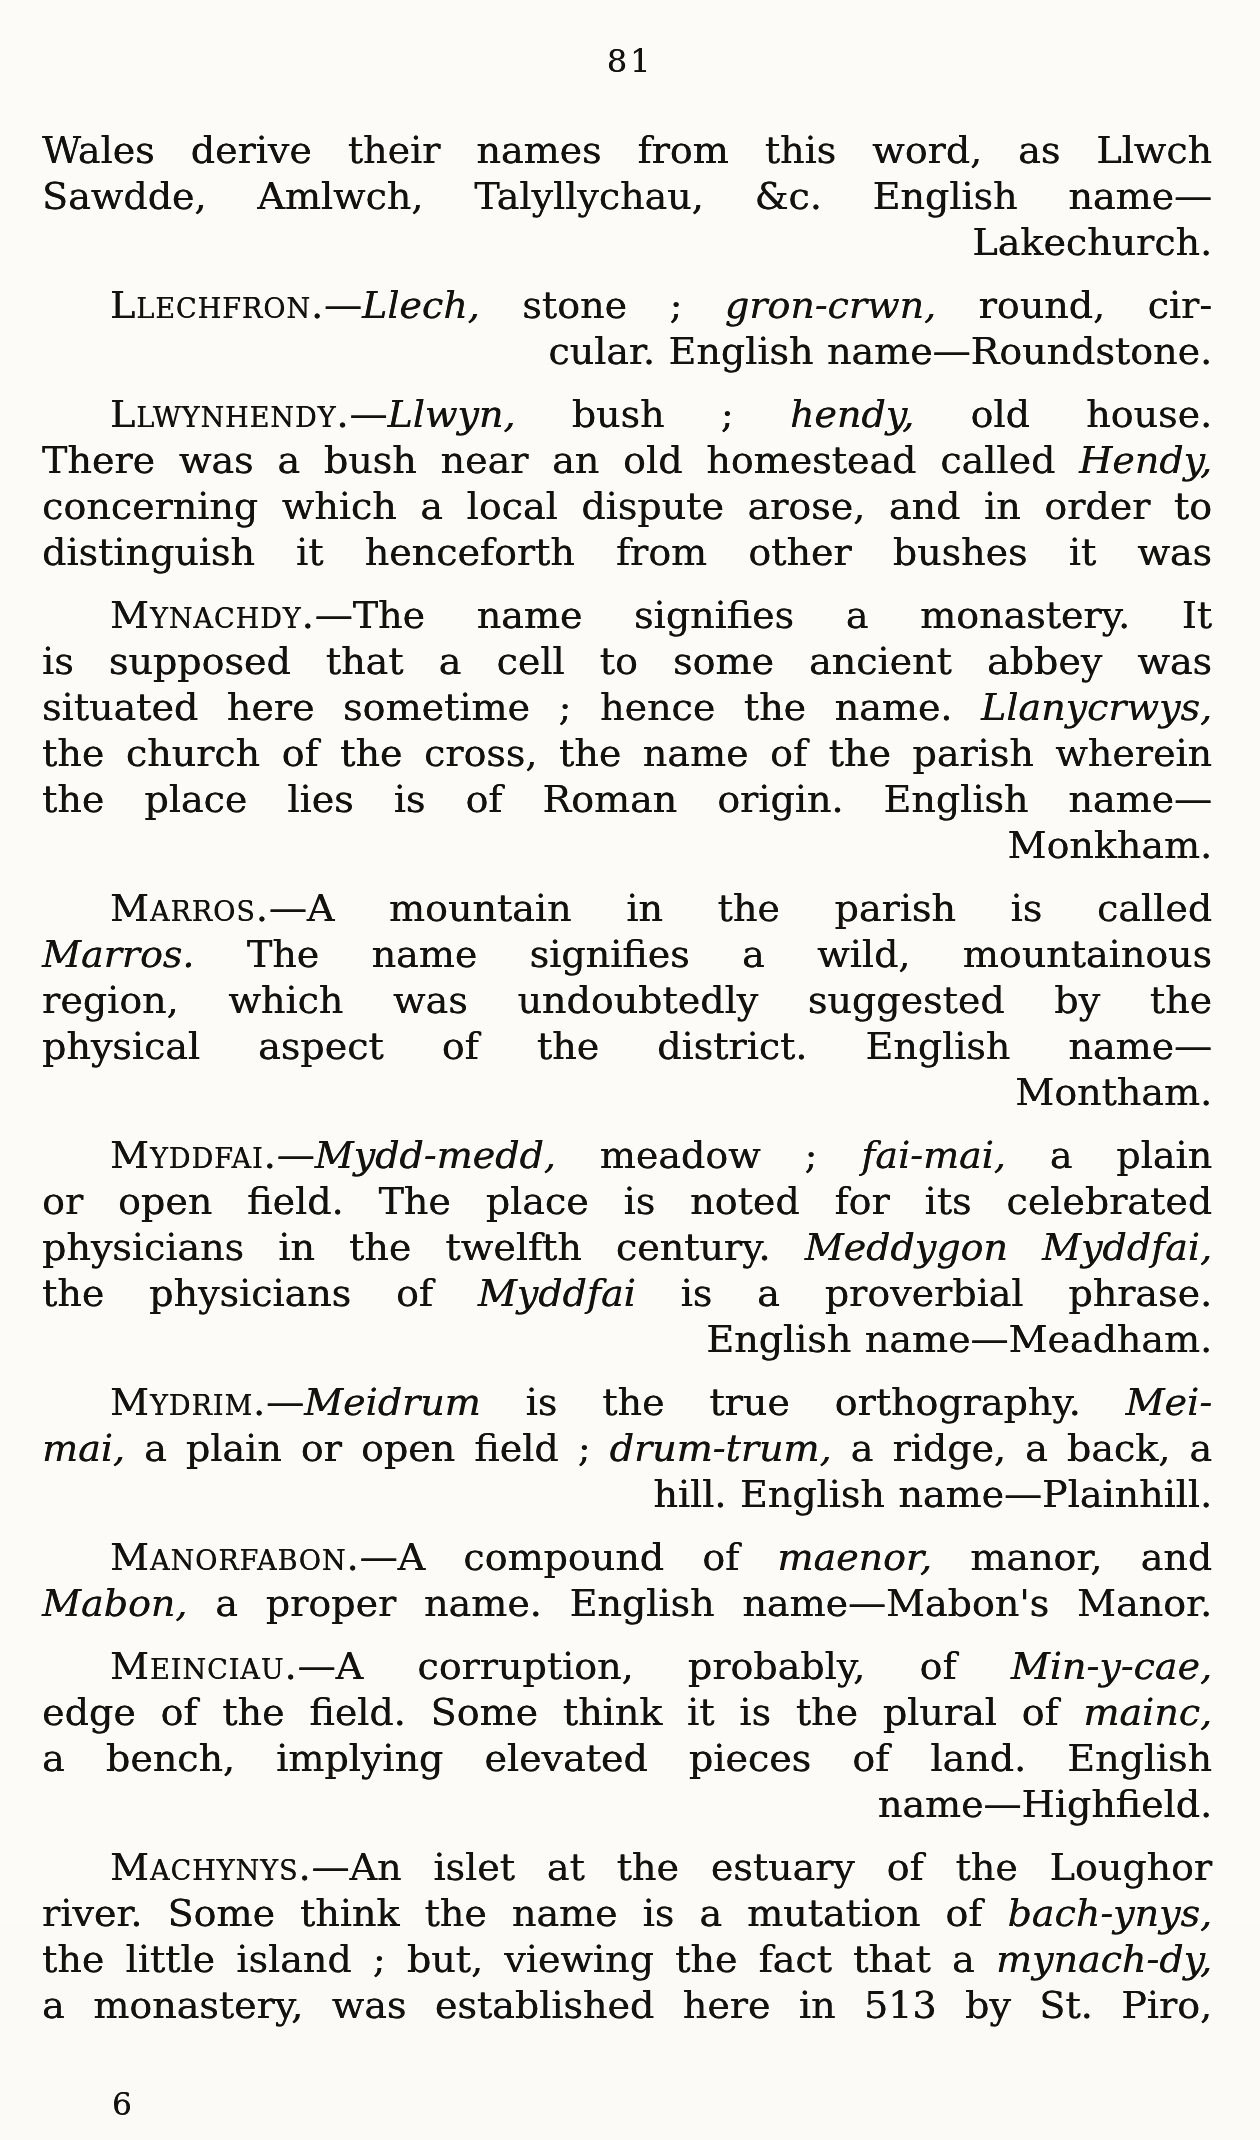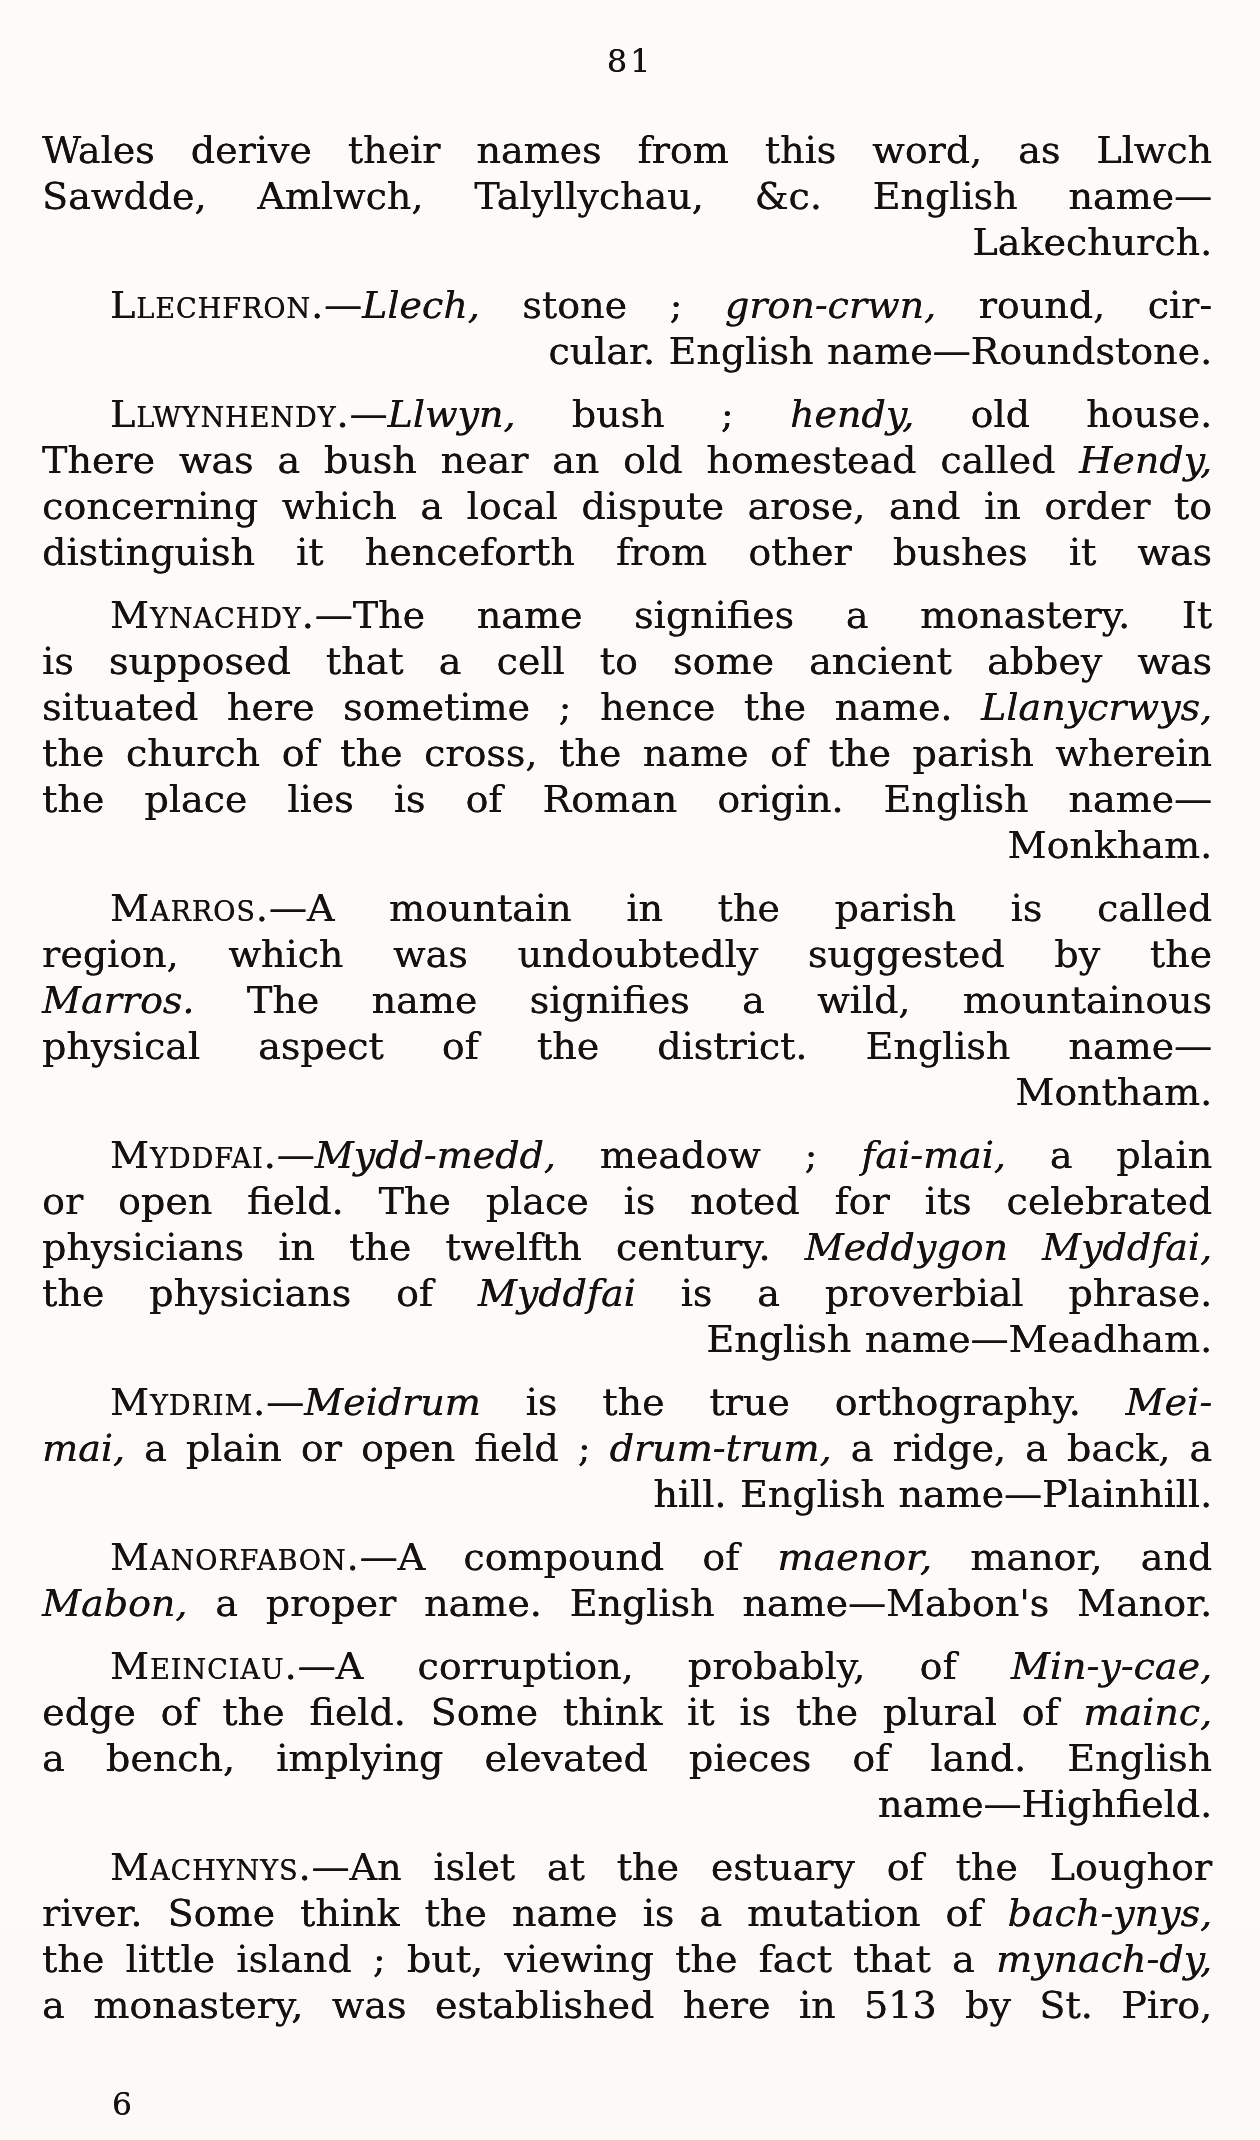--- a/index.html
+++ b/index.html
@@ -72,22 +72,22 @@
       <p class="para entry">
         <span class="line fill"><span class="run smallcaps">Mynachdy.</span><span class="run normal">—The name signifies a monastery. It</span></span>
         <span class="line fill"><span class="run normal">is supposed that a cell to some ancient abbey was</span></span>
         <span class="line fill"><span class="run normal">situated here sometime ; hence the name. </span><span class="run italic">Llanycrwys,</span></span>
         <span class="line fill"><span class="run normal">the church of the cross, the name of the parish wherein</span></span>
         <span class="line fill"><span class="run normal">the place lies is of Roman origin. English name—</span></span>
         <span class="line"><span class="run normal">Monkham.</span></span>
       </p>
       <p class="para entry">
         <span class="line fill"><span class="run smallcaps">Marros.</span><span class="run normal">—A mountain in the parish is called</span></span>
+        <span class="line fill"><span class="run italic">Marros.</span><span class="run normal"> The name signifies a wild, mountainous</span></span>
         <span class="line fill"><span class="run normal">region, which was undoubtedly suggested by the</span></span>
-        <span class="line fill"><span class="run italic">Marros.</span><span class="run normal"> The name signifies a wild, mountainous</span></span>
         <span class="line fill"><span class="run normal">physical aspect of the district. English name—</span></span>
         <span class="line"><span class="run normal">Montham.</span></span>
       </p>
       <p class="para entry">
         <span class="line fill"><span class="run smallcaps">Myddfai.</span><span class="run normal">—</span><span class="run italic">Mydd-medd,</span><span class="run normal"> meadow ; </span><span class="run italic">fai-mai,</span><span class="run normal"> a plain</span></span>
         <span class="line fill"><span class="run normal">or open field. The place is noted for its celebrated</span></span>
         <span class="line fill"><span class="run normal">physicians in the twelfth century. </span><span class="run italic">Meddygon Myddfai,</span></span>
         <span class="line fill"><span class="run normal">the physicians of </span><span class="run italic">Myddfai</span><span class="run normal"> is a proverbial phrase.</span></span>
         <span class="line"><span class="run normal">English name—Meadham.</span></span>
       </p>

